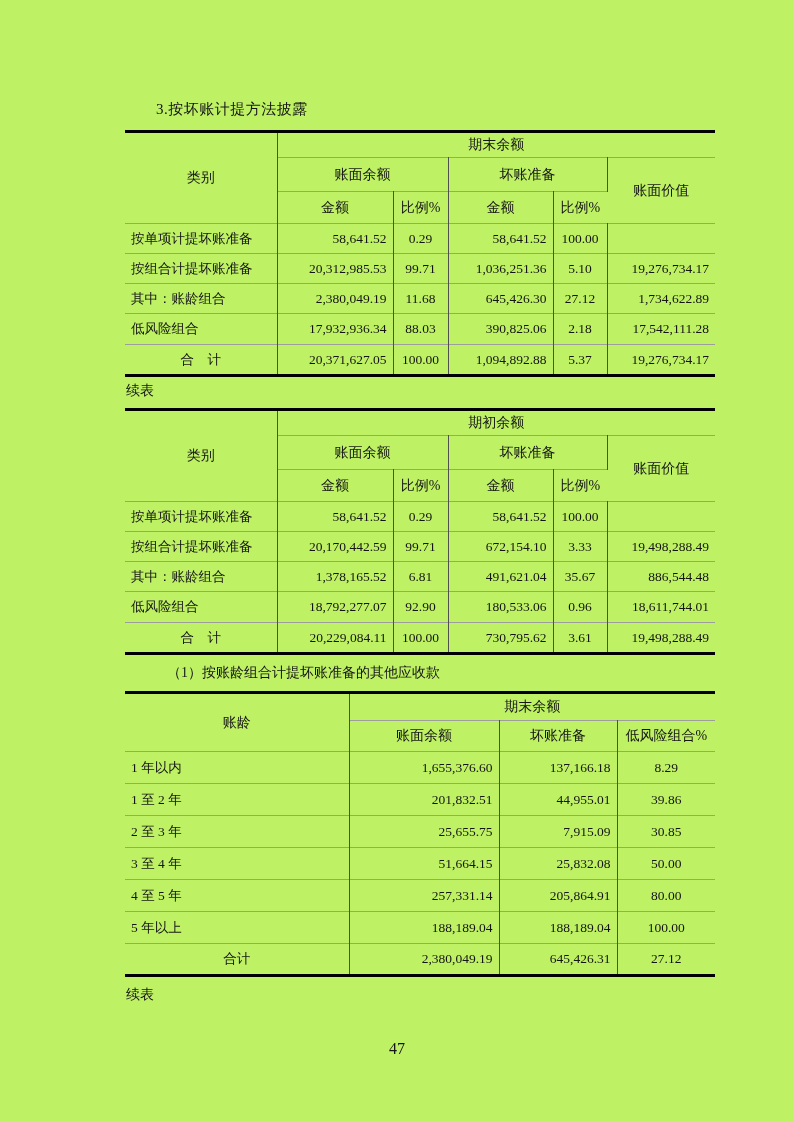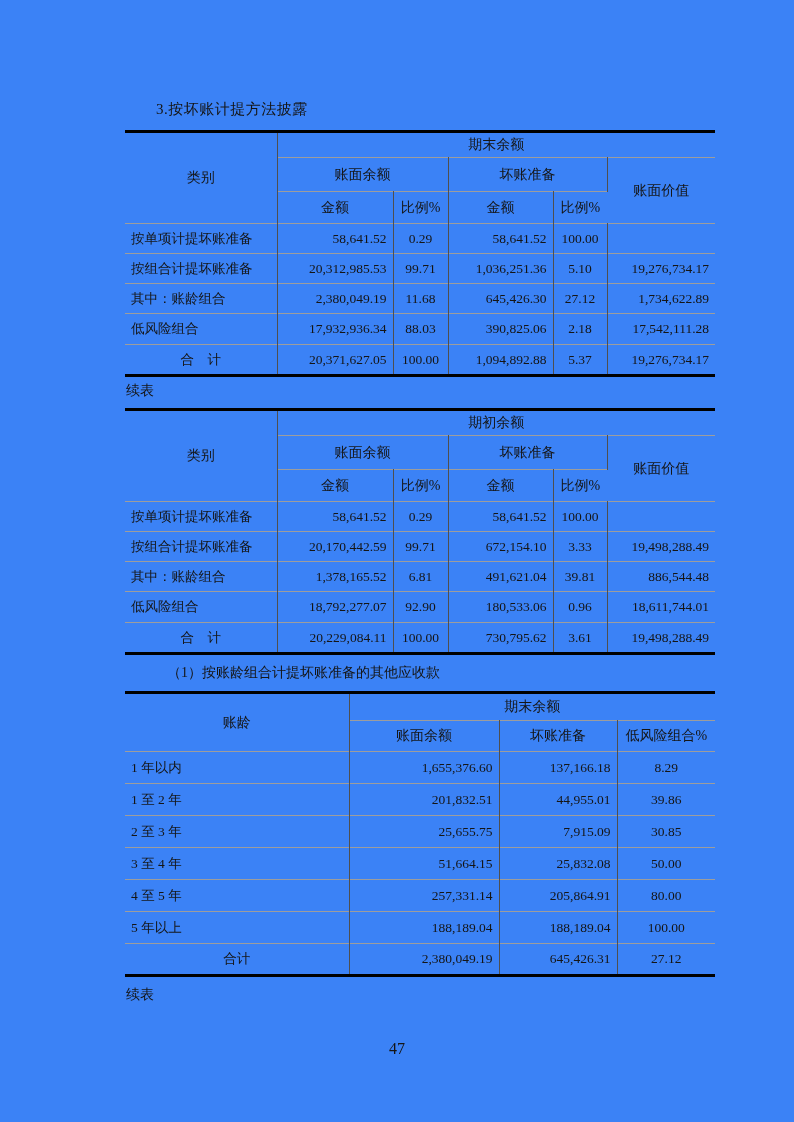--- a/index.html
+++ b/index.html
@@ -1,20 +1,20 @@
 <!DOCTYPE html>
 <html><head>
 <meta charset="utf-8">
 <style>
   * { margin:0; padding:0; box-sizing:border-box; }
   html,body { background:#e8e8e8; }
   .page {
     position:relative;
     width:794px; height:1122px;
-    background:#3b82f6;
+    background:#bef264;
     font-family:"Liberation Serif","DejaVu Serif",serif;
     color:#151515;
     overflow:hidden;
     margin:0 auto;
   }
   .abs { position:absolute; }
 
   .doc-title { left:156px; top:100px; font-size:15px; letter-spacing:0.5px; }
   .cont-label-1 { left:126px; top:382px; font-size:14px; }
   .cont-label-2 { left:126px; top:986px; font-size:14px; }
@@ -173,21 +173,21 @@
       <td class="pct">99.71</td>
       <td class="num">672,154.10</td>
       <td class="pct">3.33</td>
       <td class="num">19,498,288.49</td>
     </tr>
     <tr class="h30">
       <td class="lbl">其中：账龄组合</td>
       <td class="num">1,378,165.52</td>
       <td class="pct">6.81</td>
       <td class="num">491,621.04</td>
-      <td class="pct">39.81</td>
+      <td class="pct">35.67</td>
       <td class="num">886,544.48</td>
     </tr>
     <tr class="h31">
       <td class="lbl indent">低风险组合</td>
       <td class="num">18,792,277.07</td>
       <td class="pct">92.90</td>
       <td class="num">180,533.06</td>
       <td class="pct">0.96</td>
       <td class="num">18,611,744.01</td>
     </tr>

